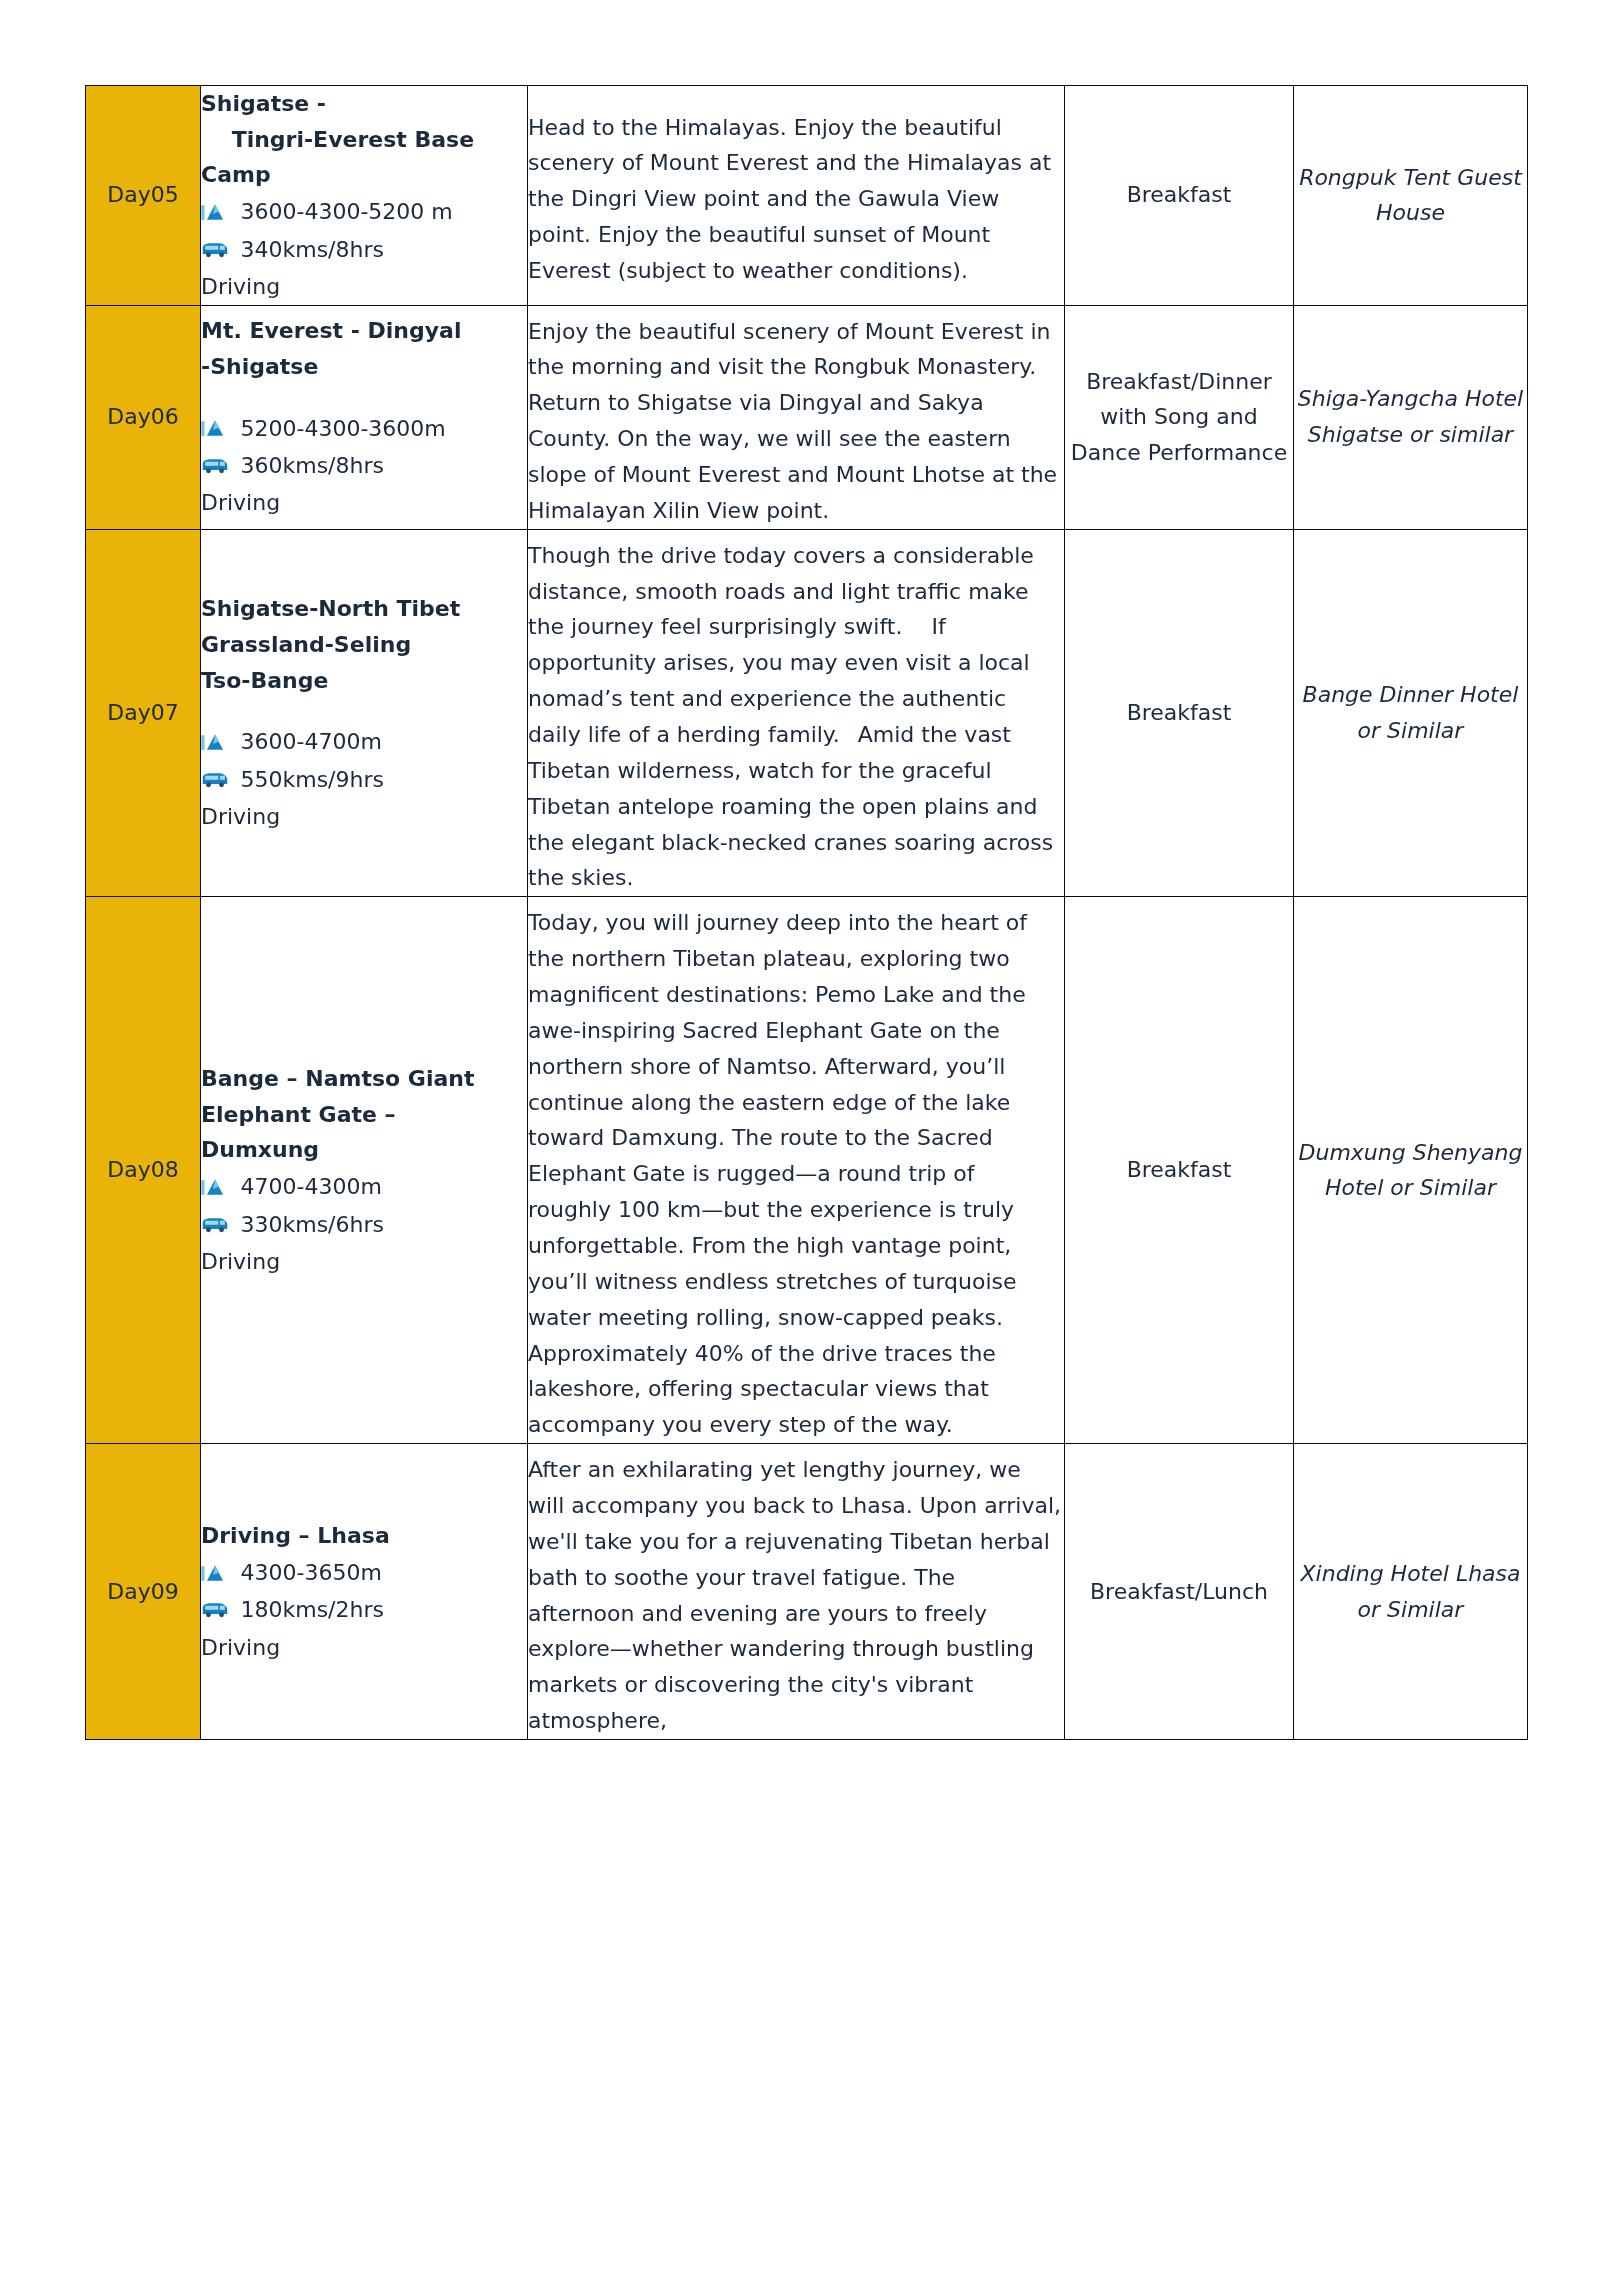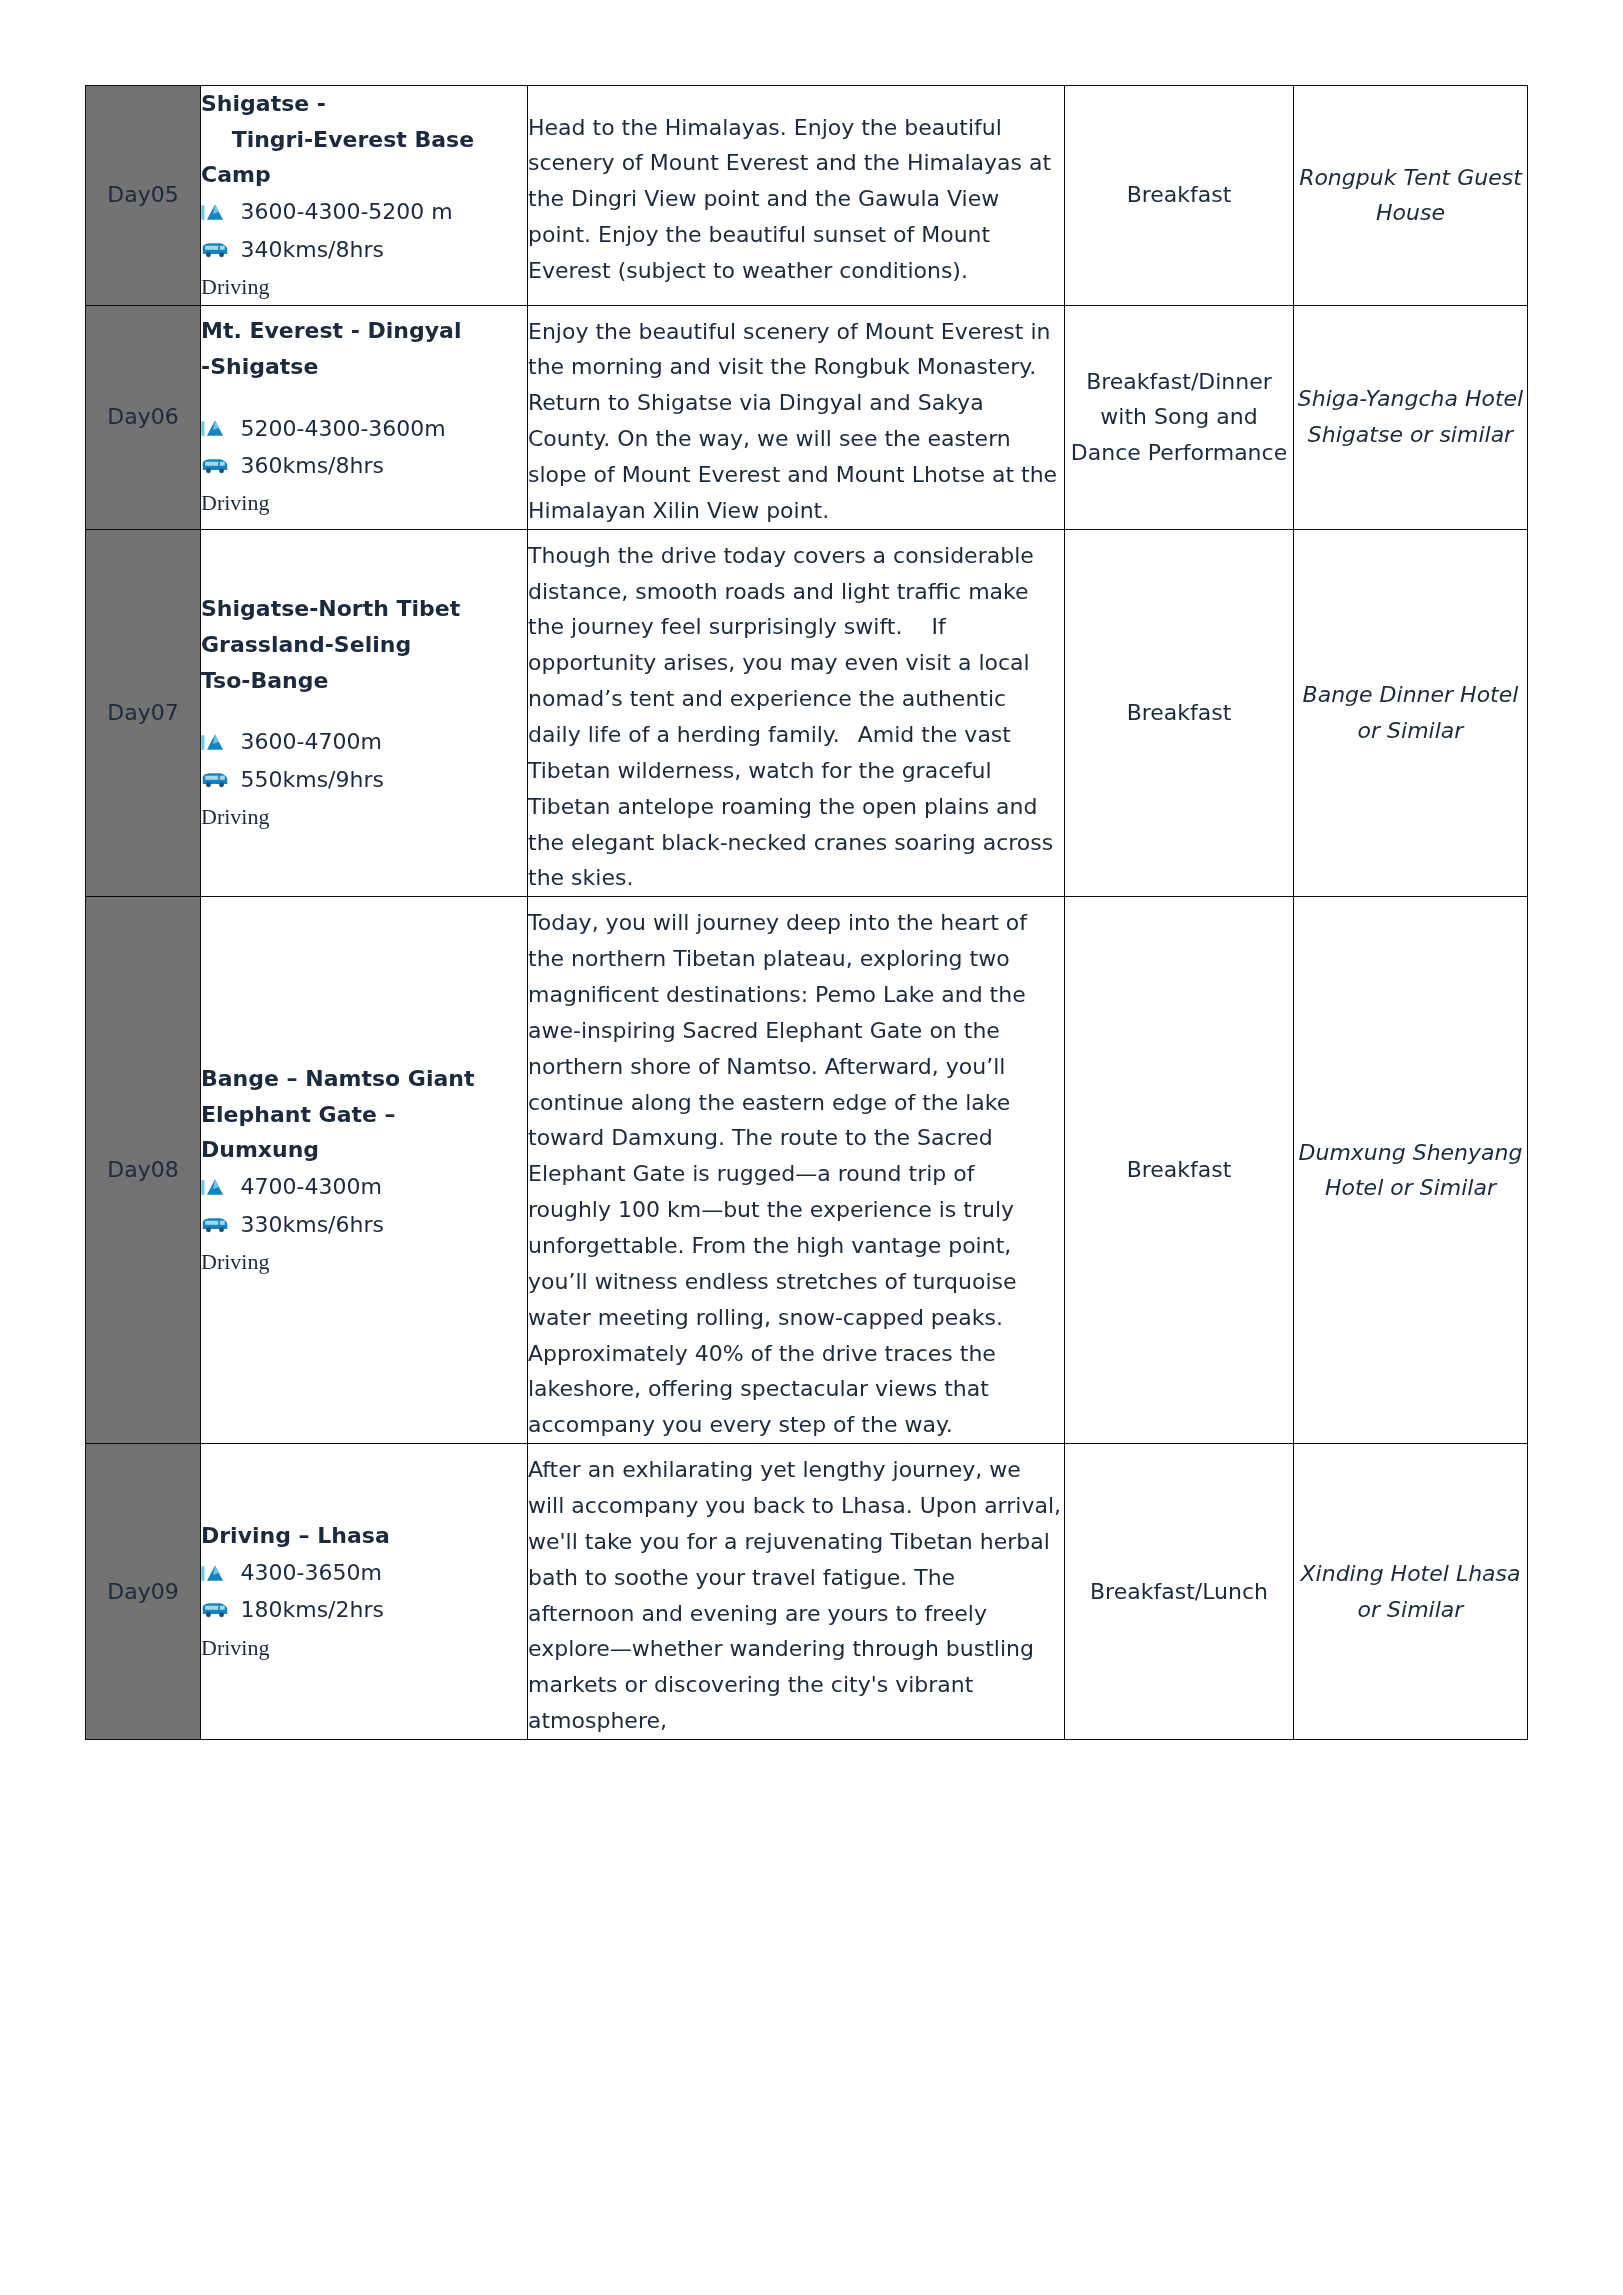--- a/index.html
+++ b/index.html
@@ -31,21 +31,21 @@
     padding: 0;
   }
   
   col.c-day   { width: 115px; }
   col.c-route { width: 327px; }
   col.c-desc  { width: 537px; }
   col.c-meal  { width: 229px; }
   col.c-hotel { width: 234px; }
 
   td.day-cell {
-    background: #737373;
+    background: #eab308;
     text-align: center;
     font-size: 22px;
     line-height: 1.45;
     color: #1b2a3d;
     padding: 3.3px 1.6px;
   }
   td.route-cell {
     padding: 18px 14.7px 18px 18px;
     font-size: 22px;
     line-height: 1.62;
@@ -74,21 +74,21 @@
     display: flex;
     align-items: center;
     gap: 11.5px;
     margin-top: 1.6px;
     text-align: center;
   }
   .stat-line .icon { flex: 0 0 auto; display: inline-block; line-height: 0; }
   .stat-line .val { white-space: nowrap; }
 
   .desc-text { white-space: pre-wrap; margin-top: 8px; }
-  .drive-line { margin-top: 1.6px; font-family: Liberation Serif, serif; }
+  .drive-line { margin-top: 1.6px; }
 
   svg { display: block; }
 </style>
 </head>
 <body>
 
 <div class="page">
   <table class="itinerary">
     <colgroup>
       <col class="c-day">

